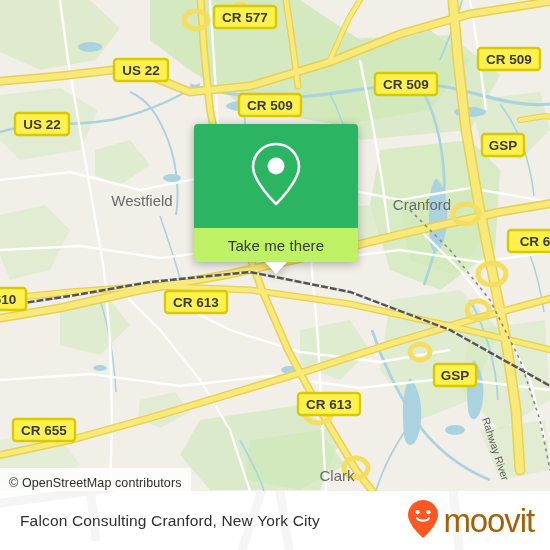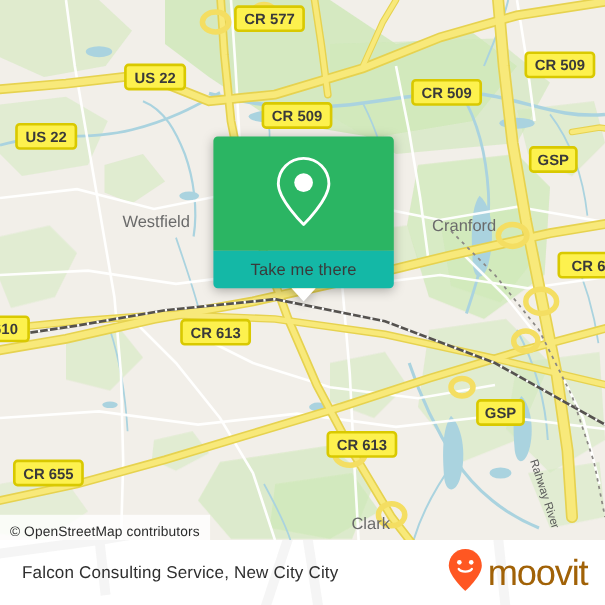--- a/index.html
+++ b/index.html
@@ -28,21 +28,21 @@
   #popup{
     position:absolute;left:194px;top:124px;width:164px;
     filter:drop-shadow(0 2px 5px rgba(0,0,0,.30));
   }
   #popup-body{
     background:#2bb563;border-radius:4px 4px 0 0;
     height:104px;display:flex;align-items:center;justify-content:center;
     cursor:pointer;
   }
   #popup-action{
-    background:#14b8a6;border-radius:0 0 4px 4px;
+    background:#bef264;border-radius:0 0 4px 4px;
     height:34px;display:flex;align-items:center;justify-content:center;
     font-size:15px;color:#3a3a3a;cursor:pointer;letter-spacing:.1px;
   }
   #popup-tail{
     position:absolute;left:50%;top:100%;margin-left:-11px;
     width:0;height:0;
     border-left:11px solid transparent;
     border-right:11px solid transparent;
     border-top:12px solid #ffffff;
   }
@@ -273,21 +273,21 @@
     <svg id="footer-watermark" viewBox="0 0 550 260" xmlns="http://www.w3.org/2000/svg">
       <g stroke="#e7e7e7" stroke-width="9" fill="none">
         <path d="M-20,215 L90,200 L200,182 L320,170 L440,150 L560,136"></path>
         <path d="M60,-20 L72,70 L86,160 L96,250"></path>
         <path d="M250,-20 L262,80 L276,175 L290,265"></path>
         <path d="M430,-20 L440,90 L452,190 L460,265"></path>
         <path d="M-20,120 L120,108 L260,120 L400,104 L560,118"></path>
         <path d="M330,-20 L300,80 L268,180 L240,265"></path>
       </g>
     </svg>
-    <div id="footer-title">Falcon Consulting Service, New City City</div>
+    <div id="footer-title">Falcon Consulting Cranford, New York City</div>
     <div id="brand">
       <span>
         <svg width="32" height="40" viewBox="0 0 32 40" xmlns="http://www.w3.org/2000/svg">
           <path d="M16 1 C7.7 1 1 7.7 1 16 C1 26 16 39 16 39 C16 39 31 26 31 16 C31 7.7 24.3 1 16 1 Z" fill="#ff5722"></path>
           <circle cx="10.6" cy="13.2" r="2.1" fill="#ffffff"></circle>
           <circle cx="21.4" cy="13.2" r="2.1" fill="#ffffff"></circle>
           <path d="M10 19.2 C12 22.4 20 22.4 22 19.2" stroke="#ffffff" stroke-width="2.1" fill="none" stroke-linecap="round"></path>
         </svg>
       </span>
       <span id="brand-name">moovit</span>

